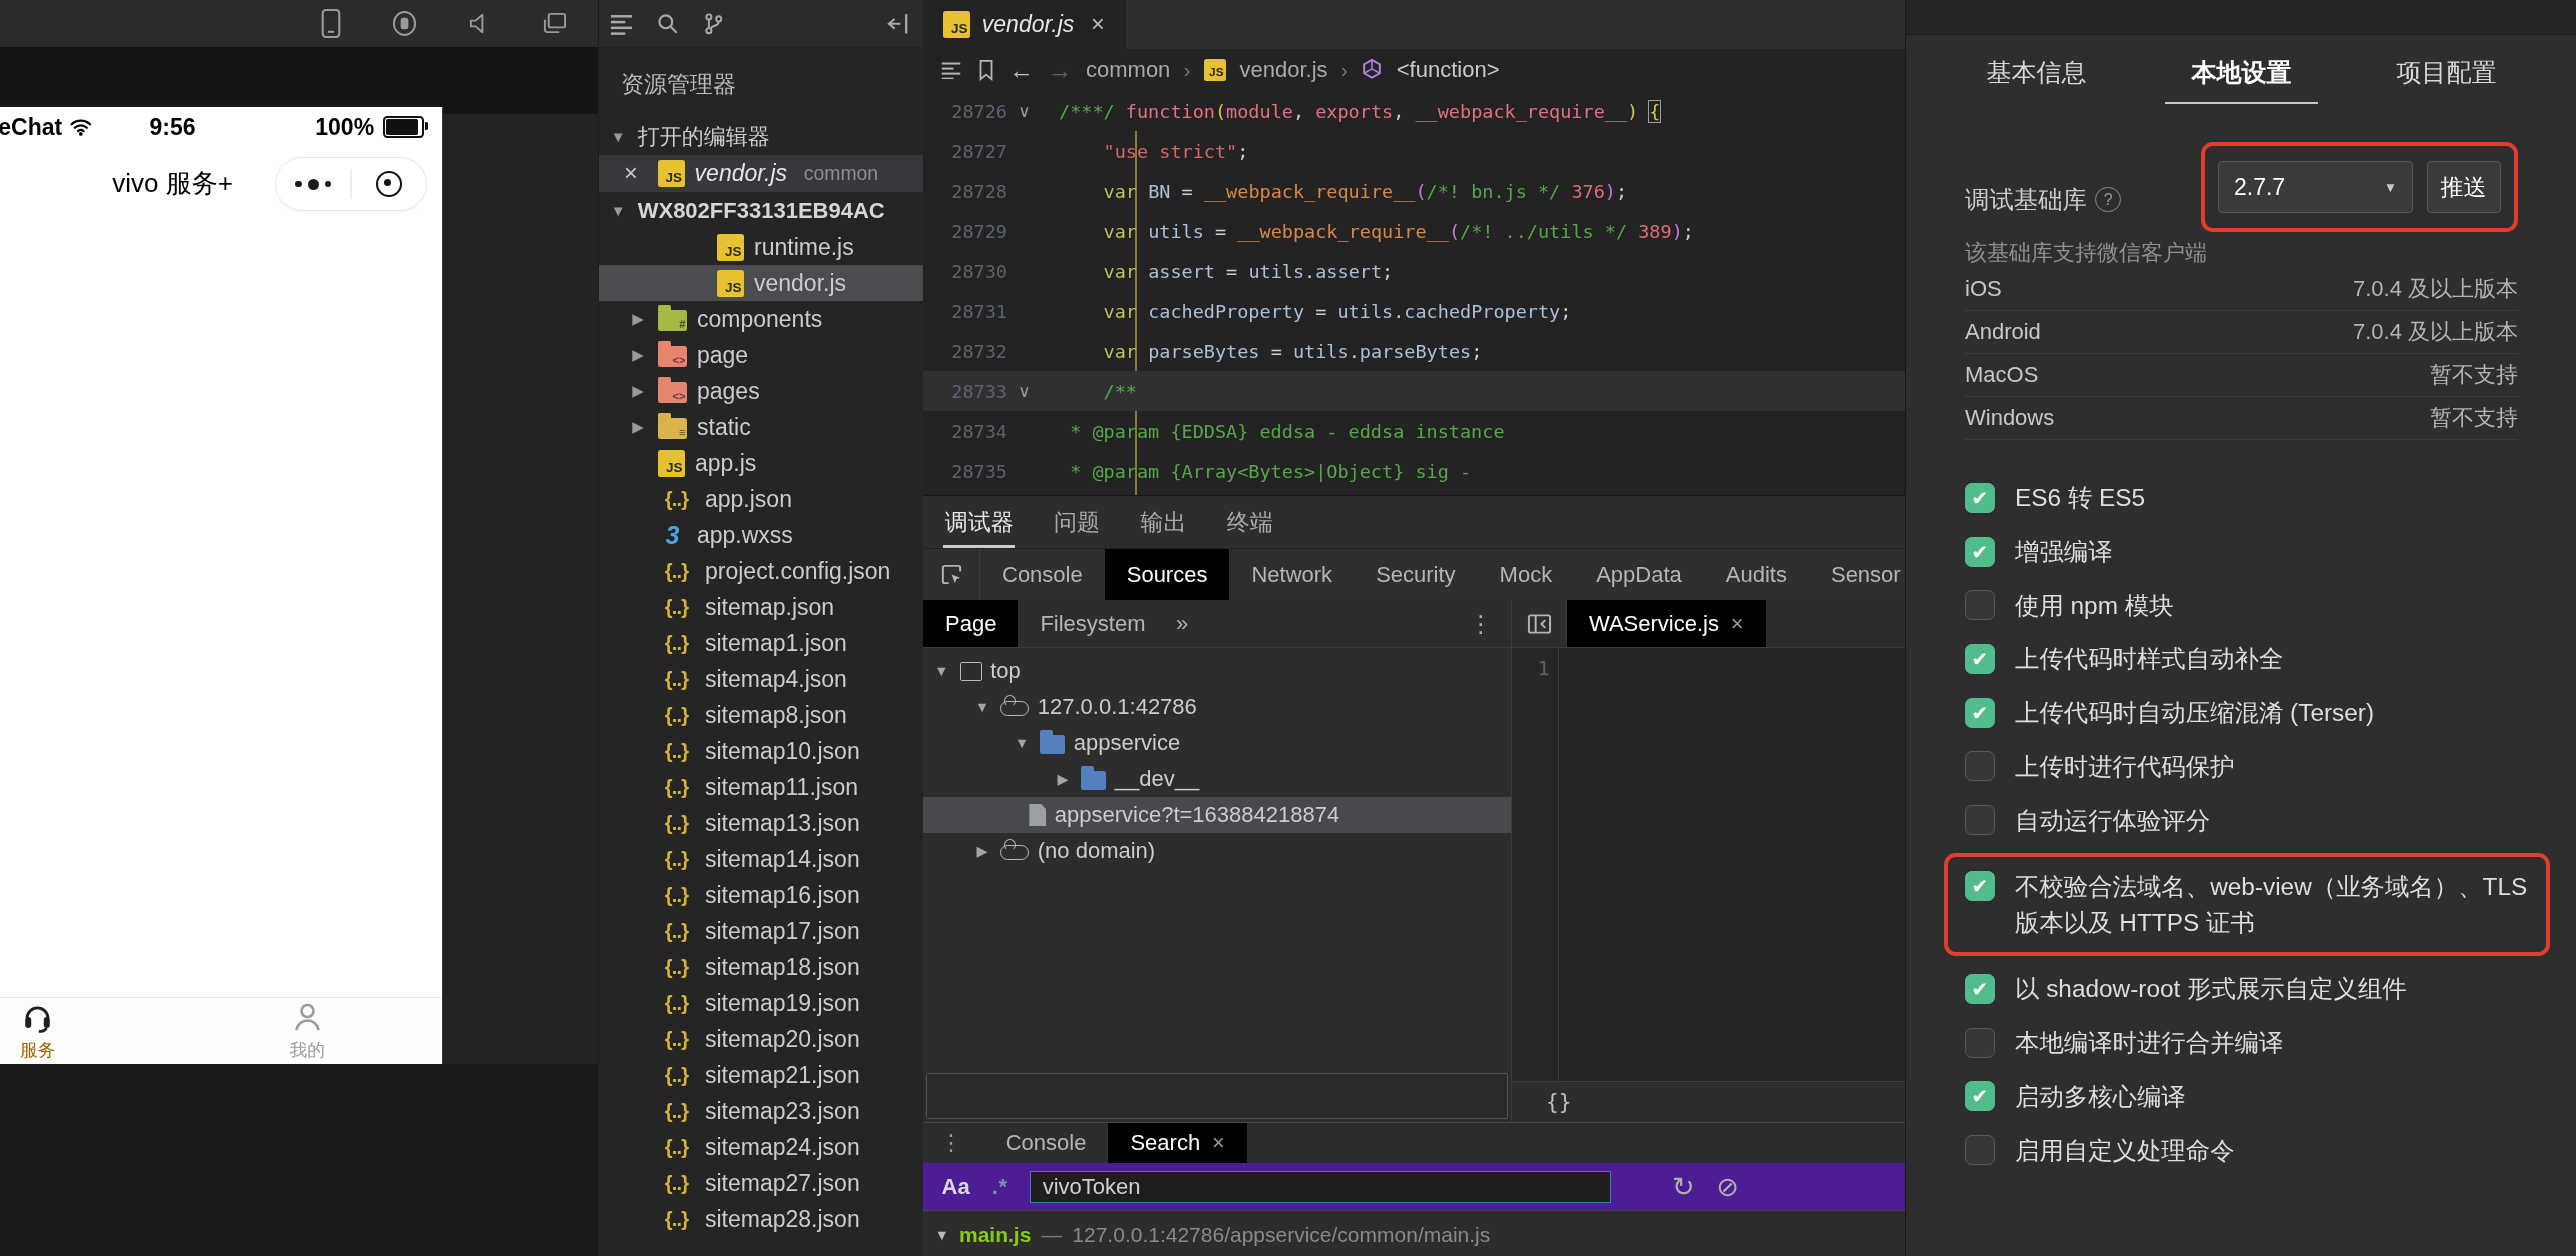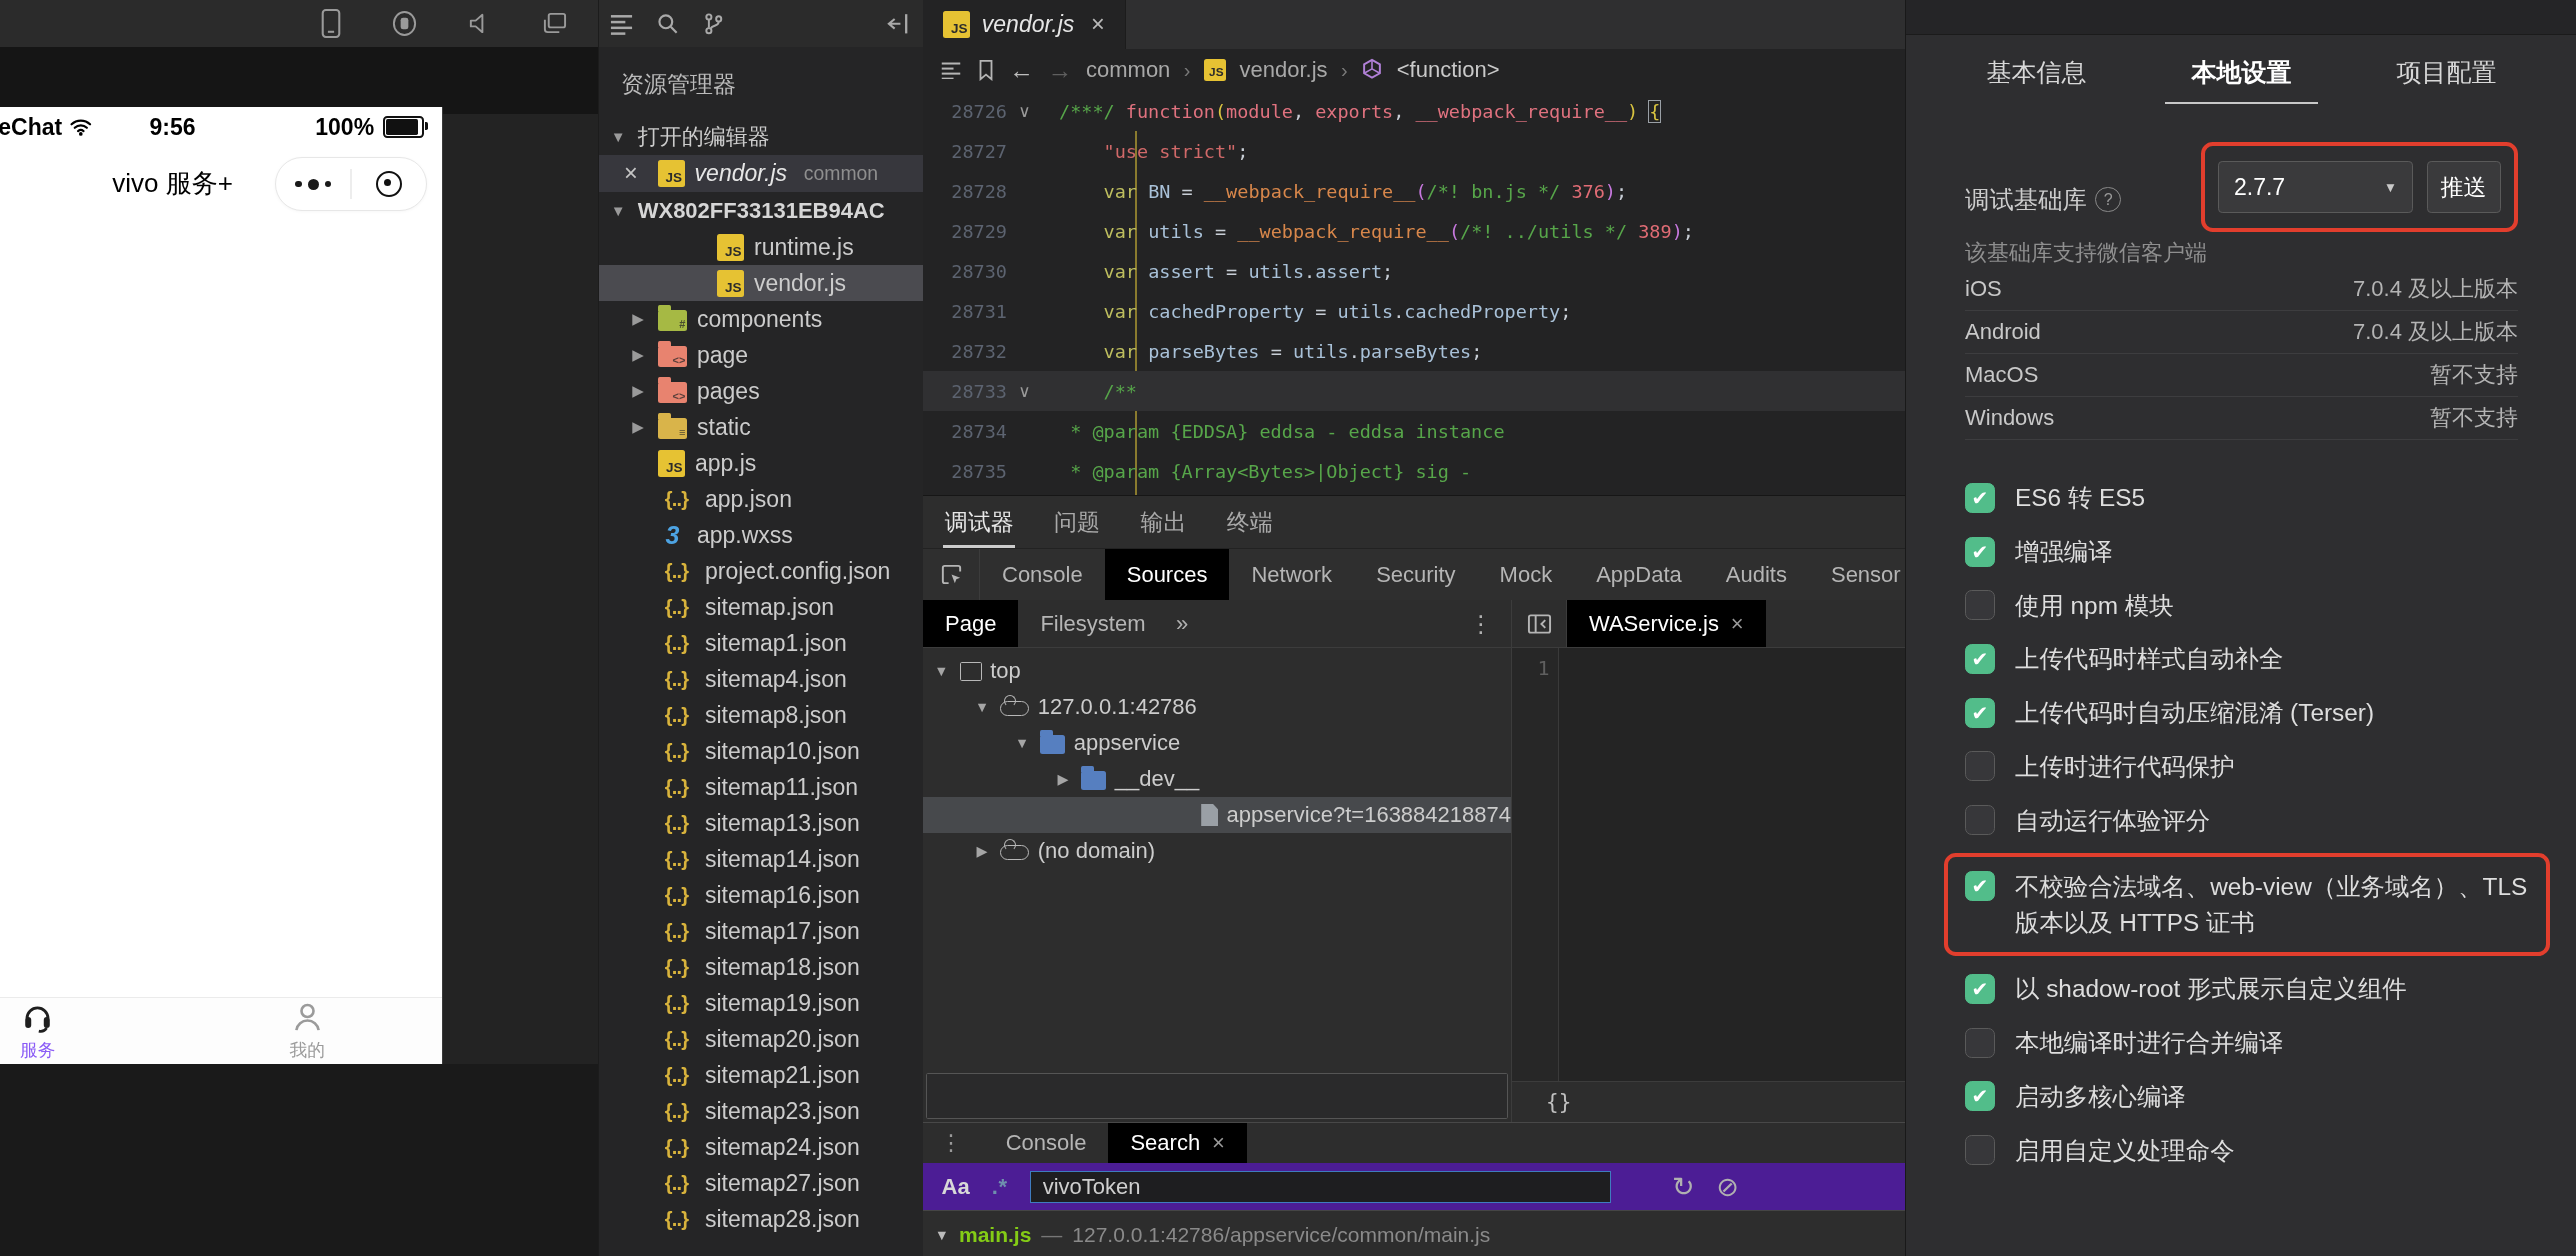--- a/index.html
+++ b/index.html
@@ -27,21 +27,21 @@
     background:#fff;display:flex;align-items:center;box-shadow:0 0.8px 3.4px rgba(0,0,0,.04);}
   #capsule .dots{flex:1;display:flex;align-items:center;justify-content:center;gap:5.9px;}
   #capsule .dots i{background:#1a1a1a;border-radius:50%;width:6.7px;height:6.7px;}
   #capsule .dots i.big{width:11px;height:11px;}
   #capsule .sep{width:1.3px;height:30px;background:#ededed;}
   #capsule .target{flex:1;display:flex;align-items:center;justify-content:center;}
   #capsule .target i{width:22px;height:22px;border:2.9px solid #111;border-radius:50%;position:relative;display:block;}
   #capsule .target i::after{content:"";position:absolute;left:5.9px;top:5.9px;width:7.6px;height:7.6px;background:#111;border-radius:50%;}
   #ptabbar{position:absolute;left:0;bottom:0;width:539px;height:66px;border-top:1.3px solid #ebebeb;display:flex;background:#fdfdfd;}
   .ptab{width:50%;display:flex;flex-direction:column;align-items:center;justify-content:center;gap:3.4px;font-size:17.7px;}
-  .ptab .lbl{color:#8b5cf6;}
+  .ptab .lbl{color:#a16207;}
   .ptab.inactive .lbl{color:#9b9b9b;}
 
   
   #explorer{left:598px;top:0;width:325px;height:1257px;background:#252526;border-left:0.8px solid #1c1c1c;overflow:hidden;}
   #exp-toolbar{left:0;top:0;width:325px;height:47px;background:#2b2b2b;display:flex;align-items:center;gap:22px;
     padding-left:10px;padding-right:13.5px;box-sizing:border-box;color:#a9a9a9;position:absolute;}
   #exp-title{position:absolute;left:22px;top:69px;font-size:23px;color:#bbbbbb;}
   #exp-sections{position:absolute;left:0;top:118px;right:0;}
   .exp-head{height:37px;display:flex;align-items:center;padding-left:11.8px;color:#cccccc;font-size:22px;gap:8.4px;}
   .exp-head .tri{font-size:15px;color:#9a9a9a;width:18.5px;}
@@ -610,21 +610,21 @@
               <div class="trow" style="padding-left: 89px;">
                 <span class="tri">▼</span>
                 <span class="folder f-blue" style="width: 25px; height: 18.5px;"></span>
                 <span>appservice</span>
               </div>
               <div class="trow" style="padding-left: 130px;">
                 <span class="tri">▶</span>
                 <span class="folder f-blue" style="width: 25px; height: 18.5px;"></span>
                 <span>__dev__</span>
               </div>
-              <div class="trow sel" style="padding-left: 60px; justify-content: flex-end;">
+              <div class="trow sel" style="padding-left: 78px;">
                 <span class="tri"></span>
                 <span class="ic-file"></span>
                 <span>appservice?t=163884218874</span>
               </div>
               <div class="trow" style="padding-left: 49px;">
                 <span class="tri">▶</span>
                 <span class="ic-cloud"></span>
                 <span>(no domain)</span>
               </div>
             </div>

